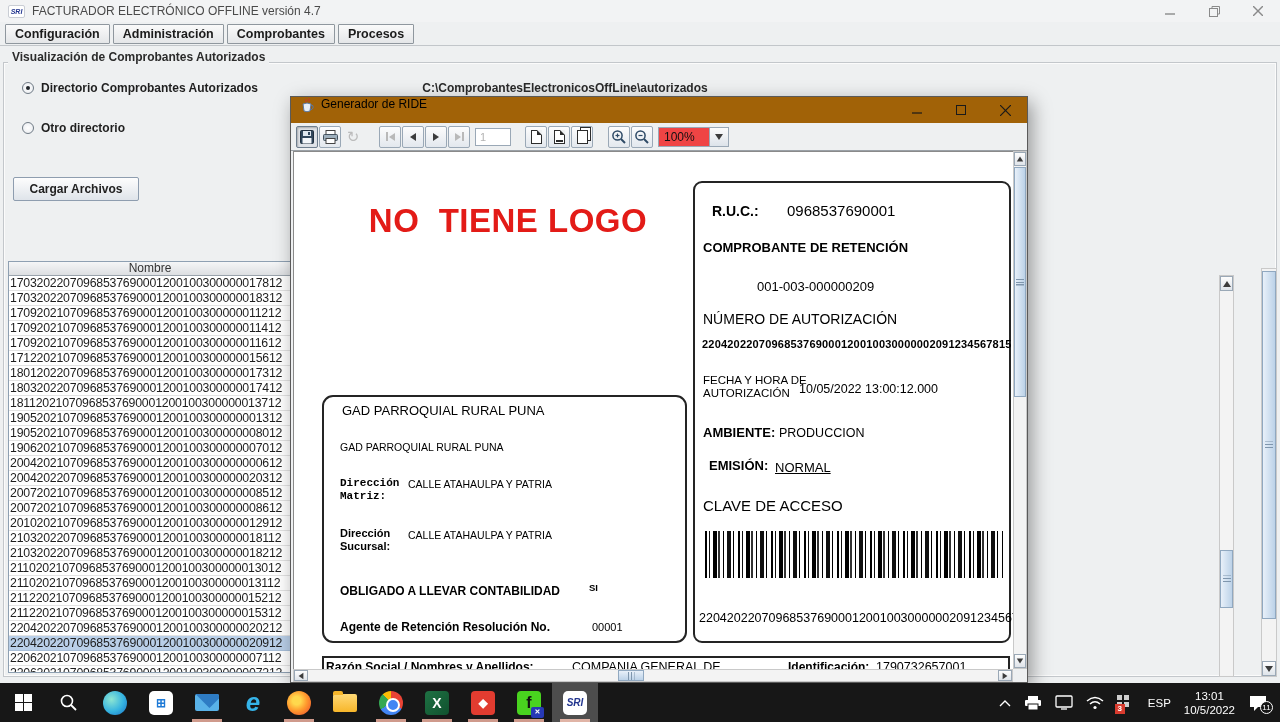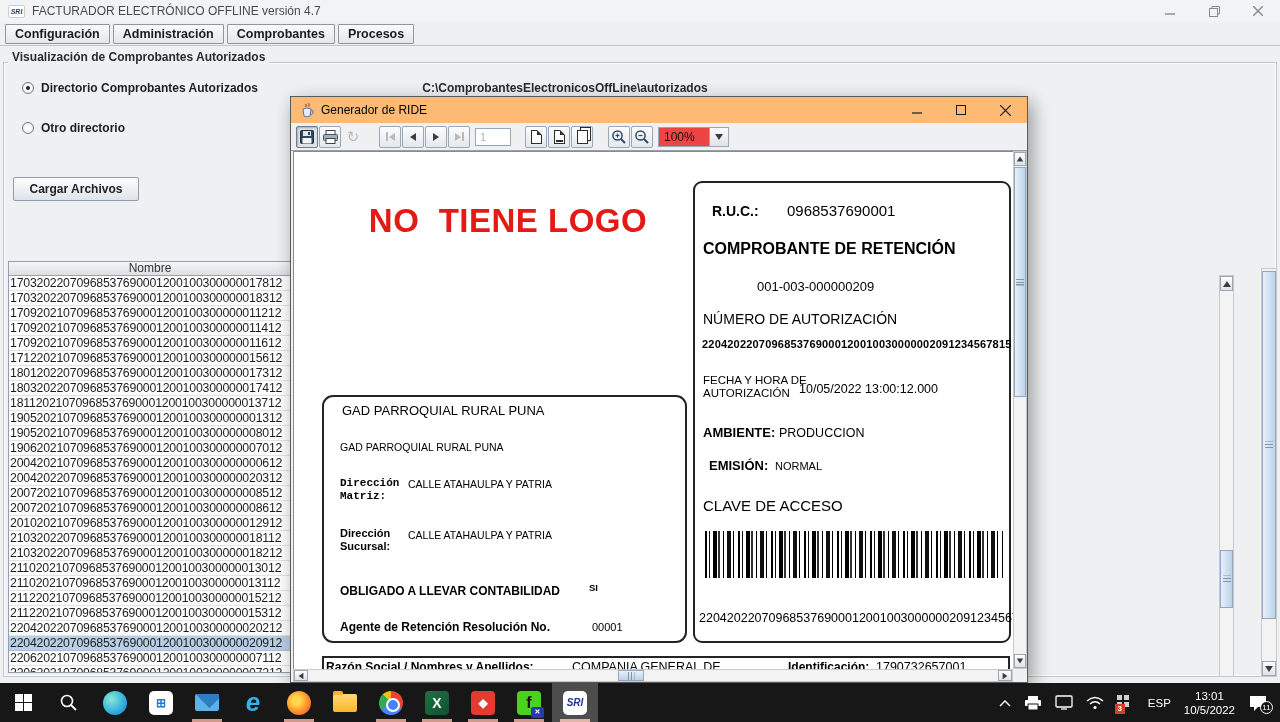--- a/index.html
+++ b/index.html
@@ -62,22 +62,22 @@
     width:8px; height:7px; background:repeating-linear-gradient(#7f96ad 0 1px,transparent 1px 3px); }
   .grip.h { width:7px; height:8px; background:repeating-linear-gradient(90deg,#7f96ad 0 1px,transparent 1px 3px); }
   .tri-up { width:0; height:0; border-left:4px solid transparent; border-right:4px solid transparent; border-bottom:6px solid #3c3c3c; }
   .tri-down { width:0; height:0; border-left:4px solid transparent; border-right:4px solid transparent; border-top:6px solid #3c3c3c; }
   .tri-left { width:0; height:0; border-top:4px solid transparent; border-bottom:4px solid transparent; border-right:6px solid #3c3c3c; }
   .tri-right { width:0; height:0; border-top:4px solid transparent; border-bottom:4px solid transparent; border-left:6px solid #3c3c3c; }
 
   
   .dialog { position:absolute; left:290px; top:96px; width:738px; height:587px;
     background:#eef0f1; border:1px solid #5a5a5a; box-shadow:4px 6px 18px rgba(0,0,0,.38); }
-  .dlg-titlebar { position:absolute; left:0; top:0; width:100%; height:26px; background:#fdba74;
-    display:flex; align-items:center; }
+  .dlg-titlebar { position:absolute; left:0; top:0; width:100%; height:26px; background:#a16207;
+    display:flex; }
   .dlg-title { font-size:12px; color:#000; margin-left:6px; }
   .dlg-controls { position:absolute; right:0; top:0; display:flex; height:26px; }
   .dlg-btn { width:44px; height:26px; display:flex; align-items:center; justify-content:center; }
   .toolbar { position:absolute; left:0; top:26px; width:100%; height:28px; background:#eef0f1;
     border-bottom:1px solid #9aa0a6; display:flex; align-items:center; padding-left:5px; }
   .tb-btn { width:22px; height:22px; margin-right:1px; border:1px solid #9aa8b6; border-radius:2px;
     background:linear-gradient(#fcfcfc,#e3e8ee); display:flex; align-items:center; justify-content:center; }
   .tb-btn.pressed { background:#dfe3e8; border-color:#6e7e8e; box-shadow:inset 1px 1px 2px rgba(0,0,0,.25); }
   .tb-btn.flat { border-color:transparent; background:transparent; }
   .tb-gap { width:14px; }
@@ -343,30 +343,30 @@
           </div>
       </div>
     </div>
 
     <div class="vp-content">
       <div class="no-logo">NO  TIENE LOGO</div>
 
       <div class="docbox" style="left:399px; top:29px; width:318px; height:462px;">
         <span class="abs b" style="left:17px; top:20px; font-size:14px;">R.U.C.:</span>
         <span class="abs" style="left:92px; top:19px; font-size:15px;">0968537690001</span>
-        <span class="abs b" style="left:8px; top:57px; font-size:16px;">COMPROBANTE DE RETENCIÓN</span>
+        <span class="abs b" style="left:8px; top:57px; font-size:13px;">COMPROBANTE DE RETENCIÓN</span>
         <span class="abs" style="left:62px; top:96px; font-size:13px;">001-003-000000209</span>
         <span class="abs" style="left:8px; top:128px; font-size:14px;">NÚMERO DE AUTORIZACIÓN</span>
         <span class="abs b" style="left:7px; top:155px; font-size:11px; letter-spacing:0.2px;">2204202207096853769000120010030000002091234567815</span>
         <span class="abs" style="left:8px; top:191px; width:108px; font-size:11.5px; line-height:13px;">FECHA Y HORA DE AUTORIZACIÓN</span>
         <span class="abs" style="left:104px; top:199px; font-size:12.5px;">10/05/2022 13:00:12.000</span>
         <span class="abs b" style="left:8px; top:242px; font-size:13px;">AMBIENTE:</span>
         <span class="abs" style="left:84px; top:243px; font-size:12.5px;">PRODUCCION</span>
         <span class="abs b" style="left:14px; top:275px; font-size:13px;">EMISIÓN:</span>
-        <span class="abs" style="left:80px; top:277px; font-size:11px;">NORMAL</span>
+        <span class="abs" style="left:80px; top:277px; font-size:13px;text-decoration:underline;">NORMAL</span>
         <span class="abs" style="left:8px; top:314px; font-size:15px;">CLAVE DE ACCESO</span>
         <div class="barcode"></div>
         <span class="abs" style="left:4px; top:428px; font-size:12.5px;">2204202207096853769000120010030000002091234567815</span>
       </div>
 
       <div class="docbox" style="left:28px; top:243px; width:365px; height:248px; border-radius:11px;">
         <span class="abs" style="left:18px; top:6px; font-size:13px;">GAD PARROQUIAL RURAL PUNA</span>
         <span class="abs" style="left:16px; top:44px; font-size:10.5px;">GAD PARROQUIAL RURAL PUNA</span>
         <span class="abs b" style="left:16px; top:80px; width:64px; font-size:11px; line-height:12.5px;font-family:Liberation Mono, monospace;">Dirección Matriz:</span>
         <span class="abs" style="left:84px; top:81px; font-size:10.5px;">CALLE ATAHAULPA Y PATRIA</span>

